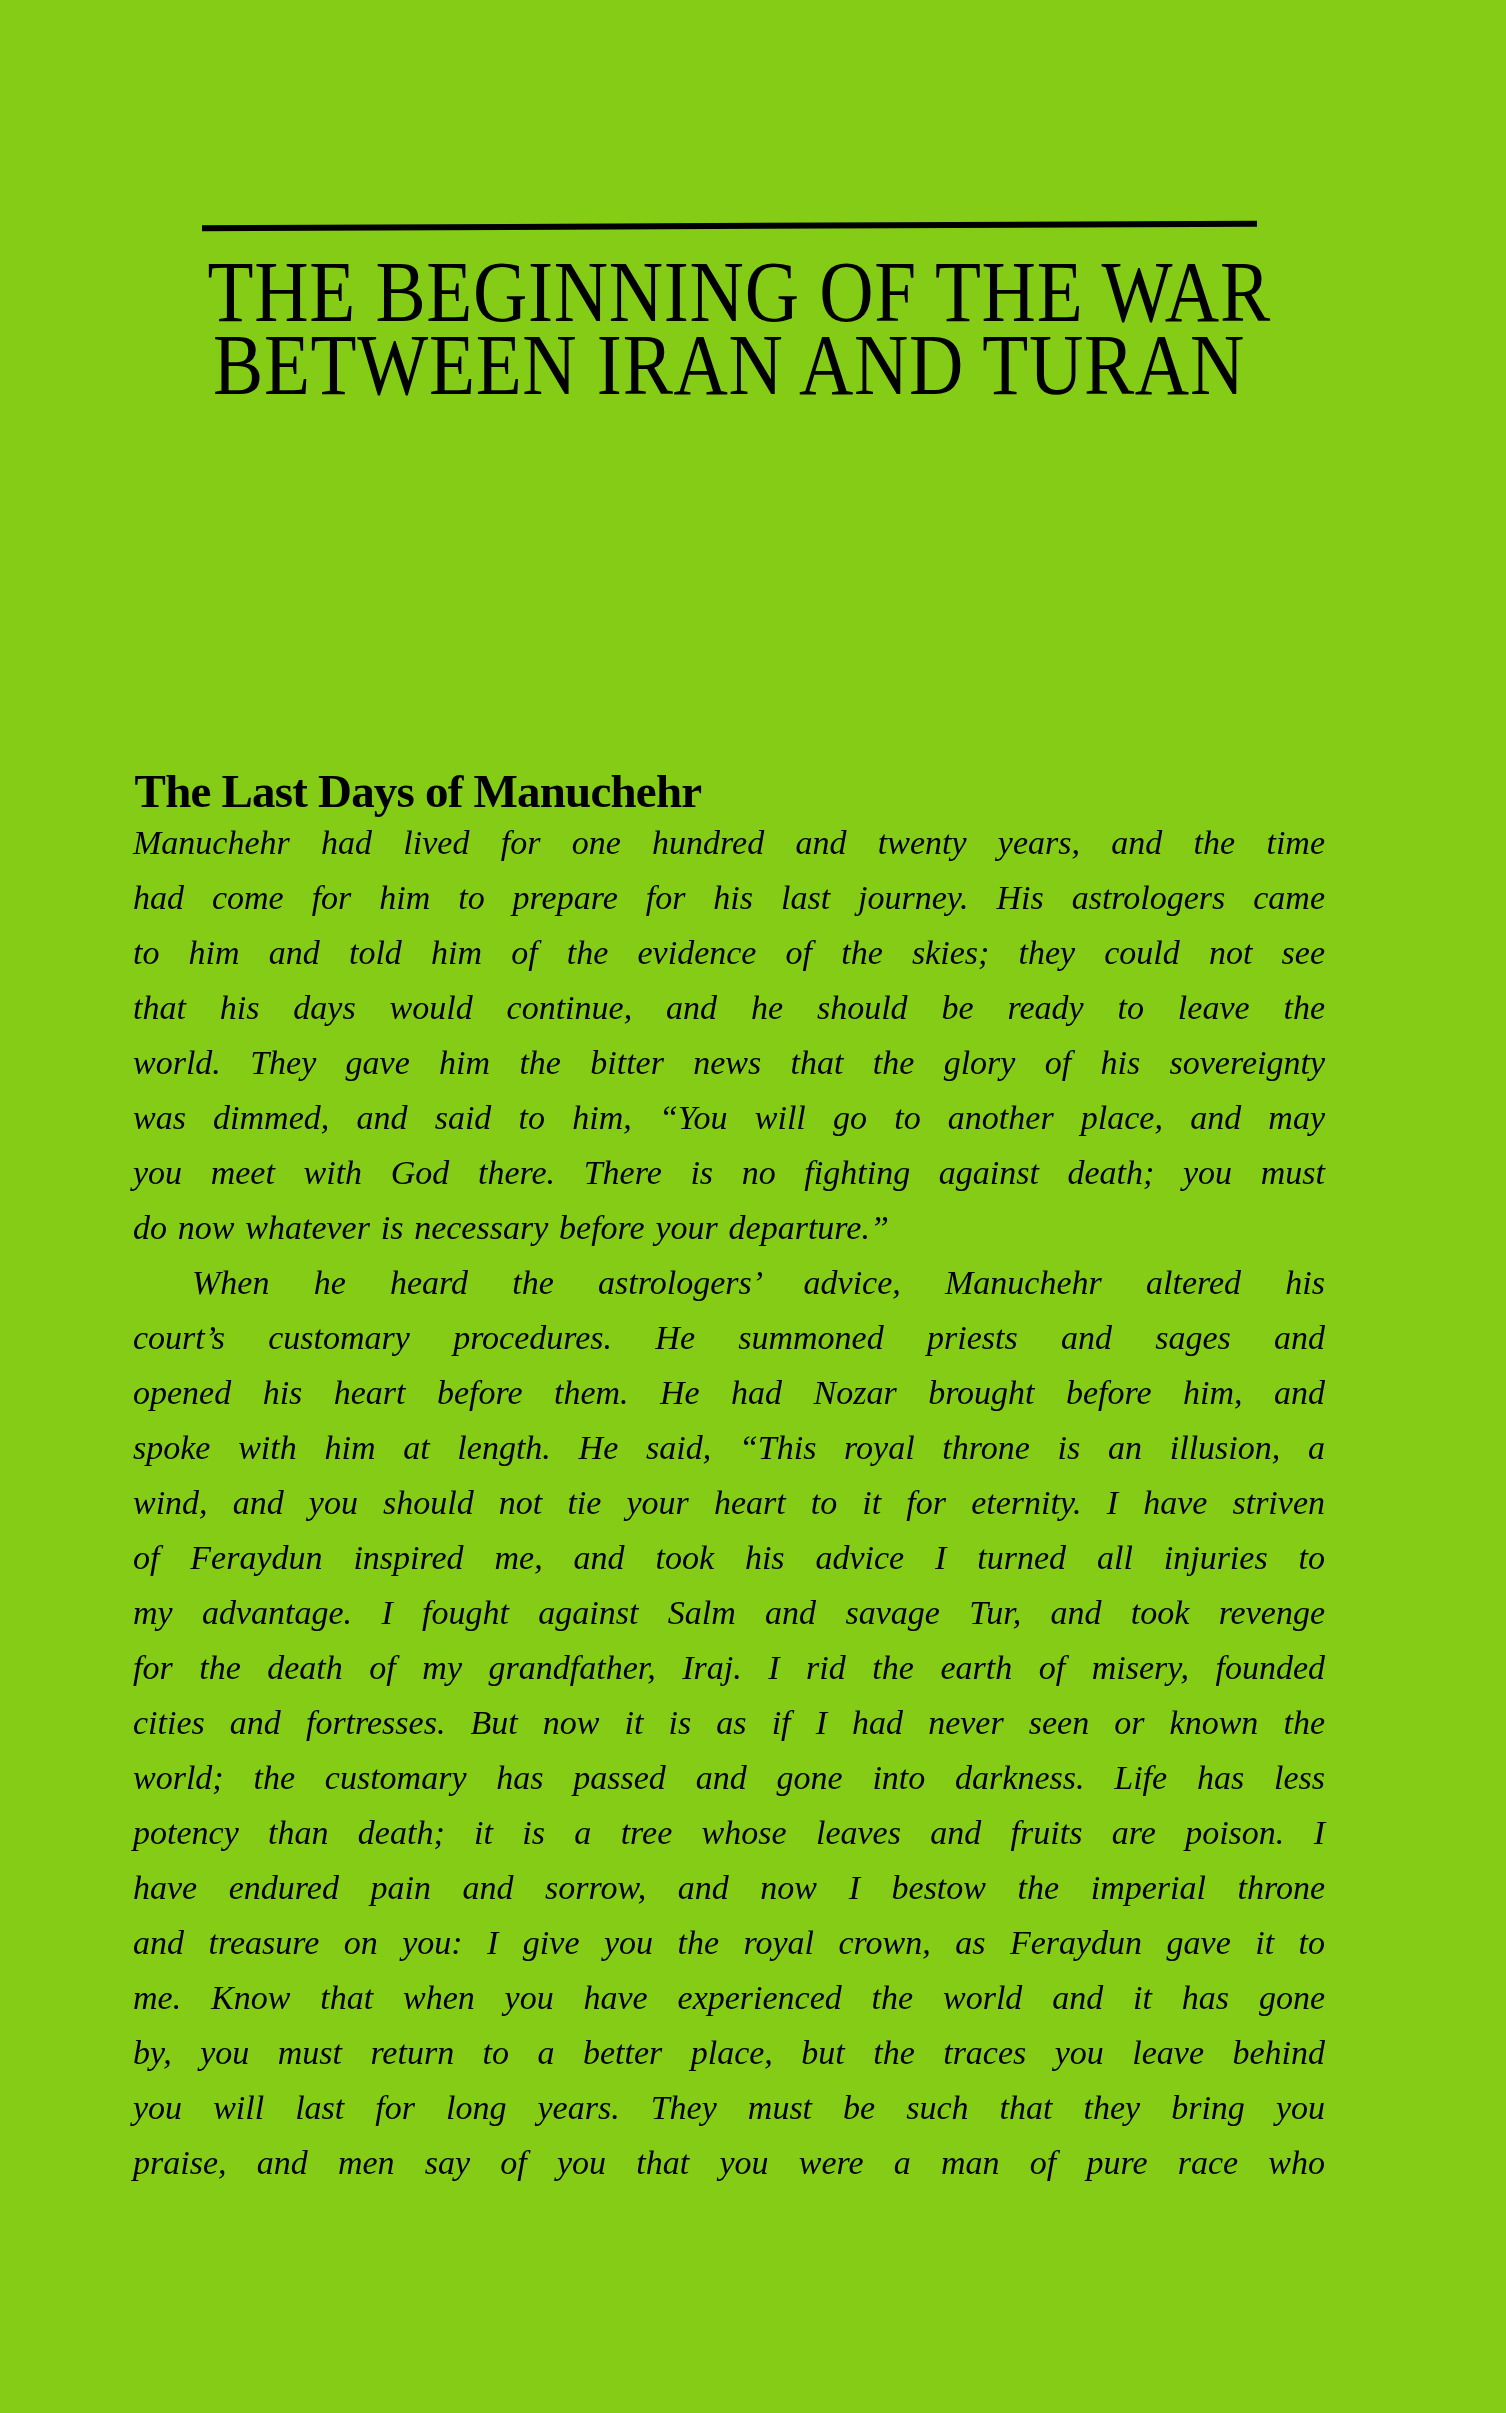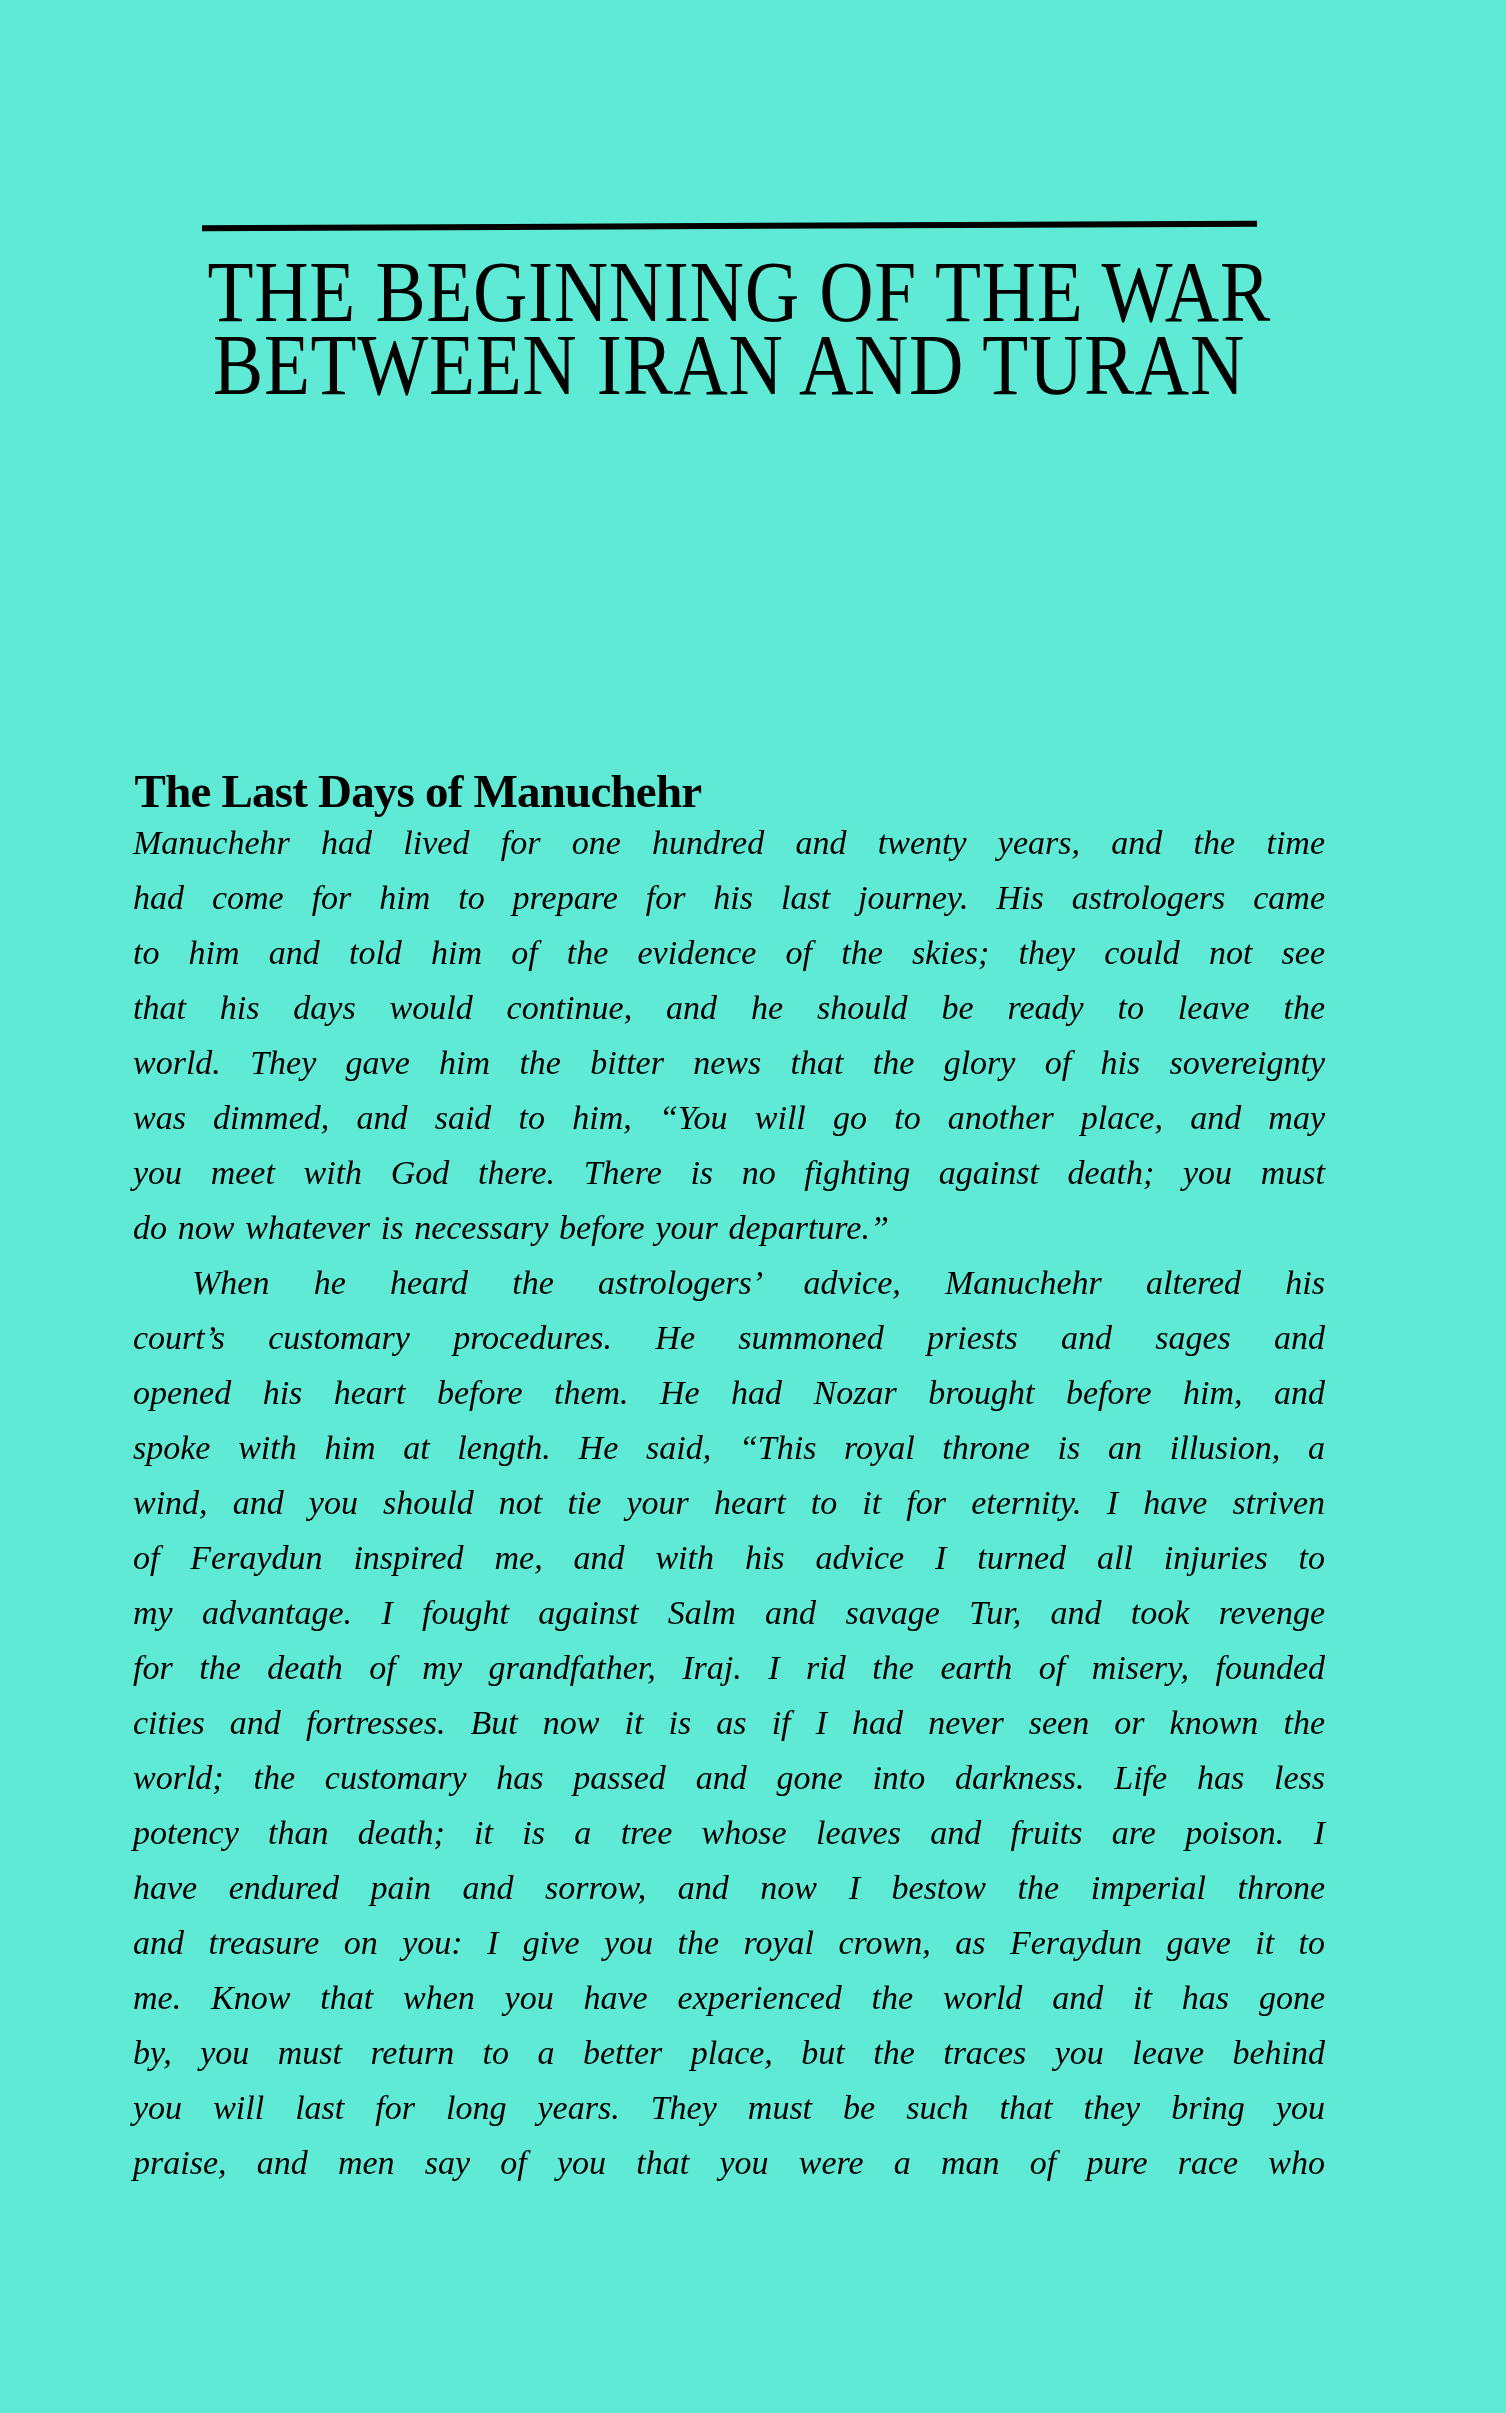--- a/index.html
+++ b/index.html
@@ -4,21 +4,21 @@
 <style>
   html, body {
     margin: 0;
     padding: 0;
     background: #ffffff;
   }
   .page {
     position: relative;
     width: 1506px;
     height: 2413px;
-    background: #5eead4;
+    background: #84cc16;
     color: #000000;
     font-family: "Liberation Serif", "DejaVu Serif", serif;
     overflow: hidden;
   }
   .text-block {
     position: absolute;
     left: 133px;
     width: 1192px;
     top: 0;
     height: 100%;
@@ -99,21 +99,21 @@
         <div class="body-line">that his days would continue, and he should be ready to leave the</div>
         <div class="body-line">world. They gave him the bitter news that the glory of his sovereignty</div>
         <div class="body-line">was dimmed, and said to him, “You will go to another place, and may</div>
         <div class="body-line">you meet with God there. There is no fighting against death; you must</div>
         <div class="body-line last-left">do now whatever is necessary before your departure.”</div>
         <div class="body-line indent-first">When he heard the astrologers’ advice, Manuchehr altered his</div>
         <div class="body-line">court’s customary procedures. He summoned priests and sages and</div>
         <div class="body-line">opened his heart before them. He had Nozar brought before him, and</div>
         <div class="body-line">spoke with him at length. He said, “This royal throne is an illusion, a</div>
         <div class="body-line">wind, and you should not tie your heart to it for eternity. I have striven</div>
-        <div class="body-line">of Feraydun inspired me, and with his advice I turned all injuries to</div>
+        <div class="body-line">of Feraydun inspired me, and took his advice I turned all injuries to</div>
         <div class="body-line">my advantage. I fought against Salm and savage Tur, and took revenge</div>
         <div class="body-line">for the death of my grandfather, Iraj. I rid the earth of misery, founded</div>
         <div class="body-line">cities and fortresses. But now it is as if I had never seen or known the</div>
         <div class="body-line">world; the customary has passed and gone into darkness. Life has less</div>
         <div class="body-line">potency than death; it is a tree whose leaves and fruits are poison. I</div>
         <div class="body-line">have endured pain and sorrow, and now I bestow the imperial throne</div>
         <div class="body-line">and treasure on you: I give you the royal crown, as Feraydun gave it to</div>
         <div class="body-line">me. Know that when you have experienced the world and it has gone</div>
         <div class="body-line">by, you must return to a better place, but the traces you leave behind</div>
         <div class="body-line">you will last for long years. They must be such that they bring you</div>

